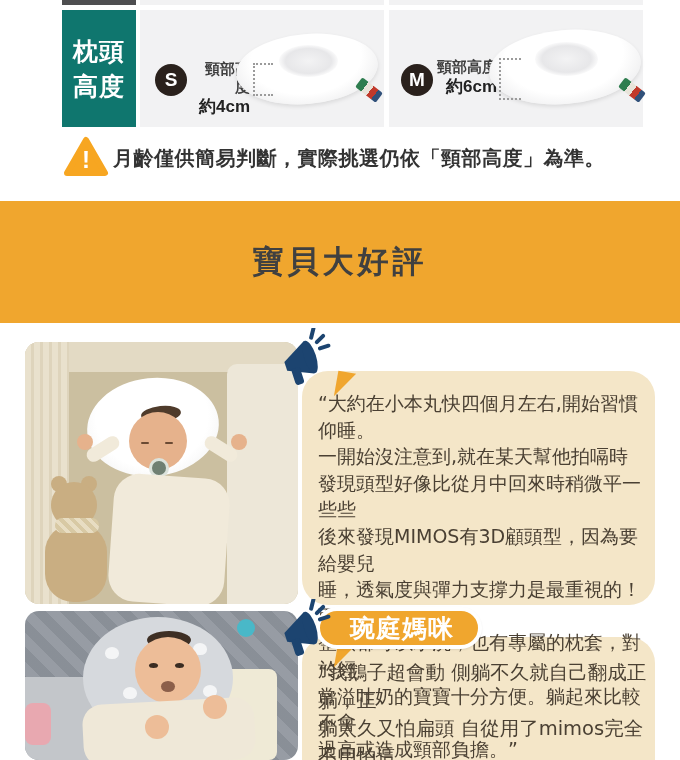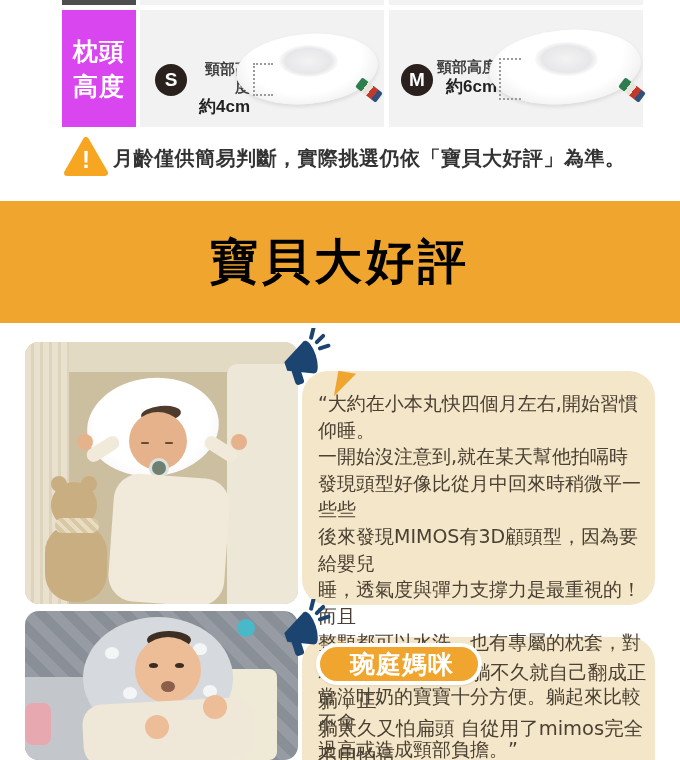--- a/index.html
+++ b/index.html
@@ -4,21 +4,21 @@
 <style>
   * { margin:0; padding:0; box-sizing:border-box; }
   body { background:#fff; font-family:"Liberation Sans", sans-serif; }
   .page { position:relative; width:680px; height:760px; background:#fff; overflow:hidden; margin:0 auto; }
   .abs { position:absolute; }
 
   
   .remnant-label { left:62px; top:0; width:74px; height:5px; background:#4e4e50; }
   .remnant-panel1 { left:140px; top:0; width:244px; height:5px; background:#f2f2f3; }
   .remnant-panel2 { left:389px; top:0; width:254px; height:5px; background:#f2f2f3; }
-  .row-label { left:62px; top:10px; width:74px; height:117px; background:#d946ef;
+  .row-label { left:62px; top:10px; width:74px; height:117px; background:#0f766e;
     display:flex; align-items:center; justify-content:center; }
   .row-label span { color:#fff; font-size:25px; font-weight:bold; line-height:35px;
     white-space:pre-line; text-align:center; letter-spacing:1px; }
   .panel { top:10px; height:117px; background:#f2f2f3; }
   .panel1 { left:140px; width:244px; }
   .panel2 { left:389px; width:254px; }
   .badge { position:absolute; width:32px; height:32px; border-radius:50%; background:#2a211c;
     color:#fff; font-weight:bold; font-size:19px; display:flex; align-items:center; justify-content:center; }
   .spec { position:absolute; text-align:right; }
   .spec .l1 { font-size:15px; font-weight:600; color:#3f3f3f; line-height:18px; }
@@ -36,39 +36,39 @@
     background:linear-gradient(90deg, #2e7d4f 0 30%, #e8e4da 30% 55%, #c0392b 55% 78%, #31517a 78%); }
 
   
   .warn-icon { left:63px; top:136px; }
   .warn-text { left:113px; top:145px; width:540px; font-size:20px; font-weight:600;
     color:#333; letter-spacing:0.5px; }
 
   
   .banner { left:0; top:201px; width:680px; height:122px; background:#f0a62e;
     display:flex; align-items:center; justify-content:center; }
-  .banner h1 { color:#000000; font-size:48px; font-weight:bold; letter-spacing:4px; }
+  .banner h1 { color:#404040; font-size:31px; font-weight:bold; letter-spacing:4px; }
 
   
   .photo { border-radius:14px; overflow:hidden; }
   .photo1 { left:25px; top:342px; width:273px; height:262px; background:#cbbfa0; }
   .photo2 { left:25px; top:611px; width:273px; height:149px; background:#8f959d; }
   .bubble { background:#f4e6c8; border-radius:26px; }
   .bubble1 { left:302px; top:371px; width:353px; height:234px; }
   .bubble2 { left:302px; top:637px; width:353px; height:123px; border-bottom-left-radius:0; border-bottom-right-radius:0; }
   .quote { position:absolute; white-space:pre-line; color:#4a4033; z-index:2;
     font-family:"DejaVu Sans", sans-serif; }
   .quote1 { left:318px; top:390px; width:328px; font-size:19px; line-height:26.6px; }
   .quote2 { left:318px; top:659px; width:330px; font-size:19.5px; line-height:28px; }
   .pill { position:absolute; height:42px; padding:0 24px 0 30px; background:#f0a62e;
     border:4px solid #fff; border-radius:25px; display:flex; align-items:center; z-index:6;
     box-shadow:0 1px 2px rgba(0,0,0,0.08); }
   .pill span { color:#fff; font-size:25px; font-weight:bold; letter-spacing:1px; }
   .pill1 { left:316px; top:336px; }
-  .pill2 { left:316px; top:607px;margin-top:36px; }
+  .pill2 { left:316px; top:607px; }
   .tail { position:absolute; width:0; height:0; border-top:26px solid #f0a62e;
     border-right:18px solid transparent; z-index:5; }
   .tail1 { left:336px; top:372px; transform:rotate(10deg); }
   .tail2 { left:336px; top:643px; transform:rotate(10deg); }
   .mega { position:absolute; z-index:7; }
   .mega1 { left:272px; top:328px; }
   .mega2 { left:272px; top:599px; }
 
   
   .p1-toprail { left:0; top:0; width:273px; height:30px; background:#e3dac4; }
@@ -150,21 +150,21 @@
       <div class="tag"></div>
     </div>
   </div>
 
   <div class="abs warn-icon">
     <svg width="46" height="42" viewBox="0 0 46 42">
       <path d="M23 4 L42 37 L4 37 Z" fill="#F7A621" stroke="#F7A621" stroke-width="6" stroke-linejoin="round"></path>
       <text x="23" y="32" text-anchor="middle" font-size="24" font-weight="bold" fill="#ffffff">!</text>
     </svg>
   </div>
-  <div class="abs warn-text">月齡僅供簡易判斷，實際挑選仍依「寶貝大好評」為準。</div>
+  <div class="abs warn-text">月齡僅供簡易判斷，實際挑選仍依「頸部高度」為準。</div>
 
   <div class="abs banner">
     <h1>寶貝大好評</h1>
   </div>
 
   <div class="abs photo photo1">
     <div class="abs p1-toprail"></div>
     <div class="abs p1-leftrail"></div>
     <div class="abs p1-rightrail"></div>
     <div class="abs p1-pillow"></div>

